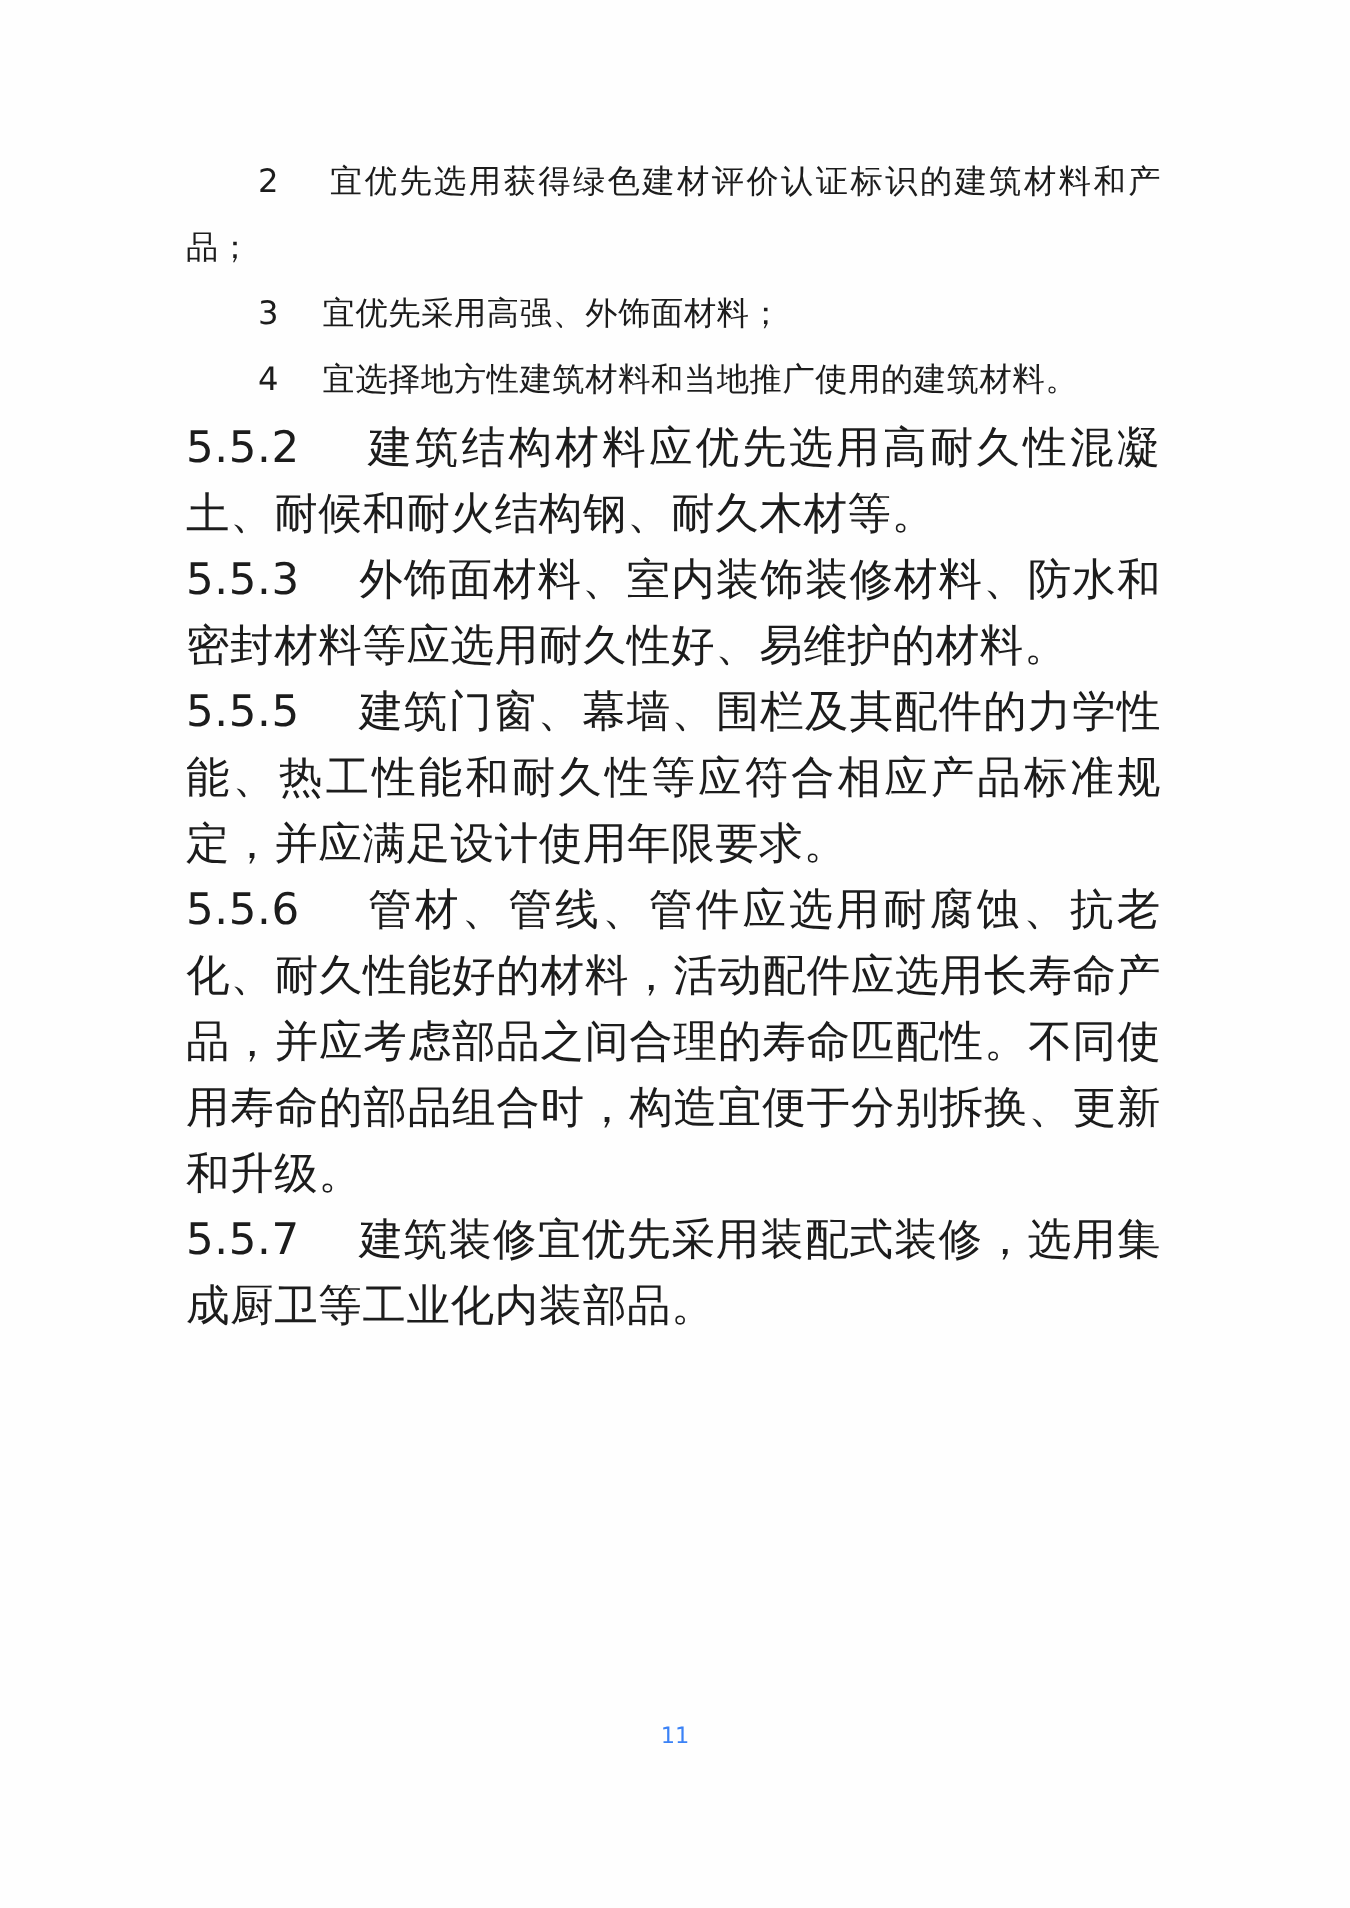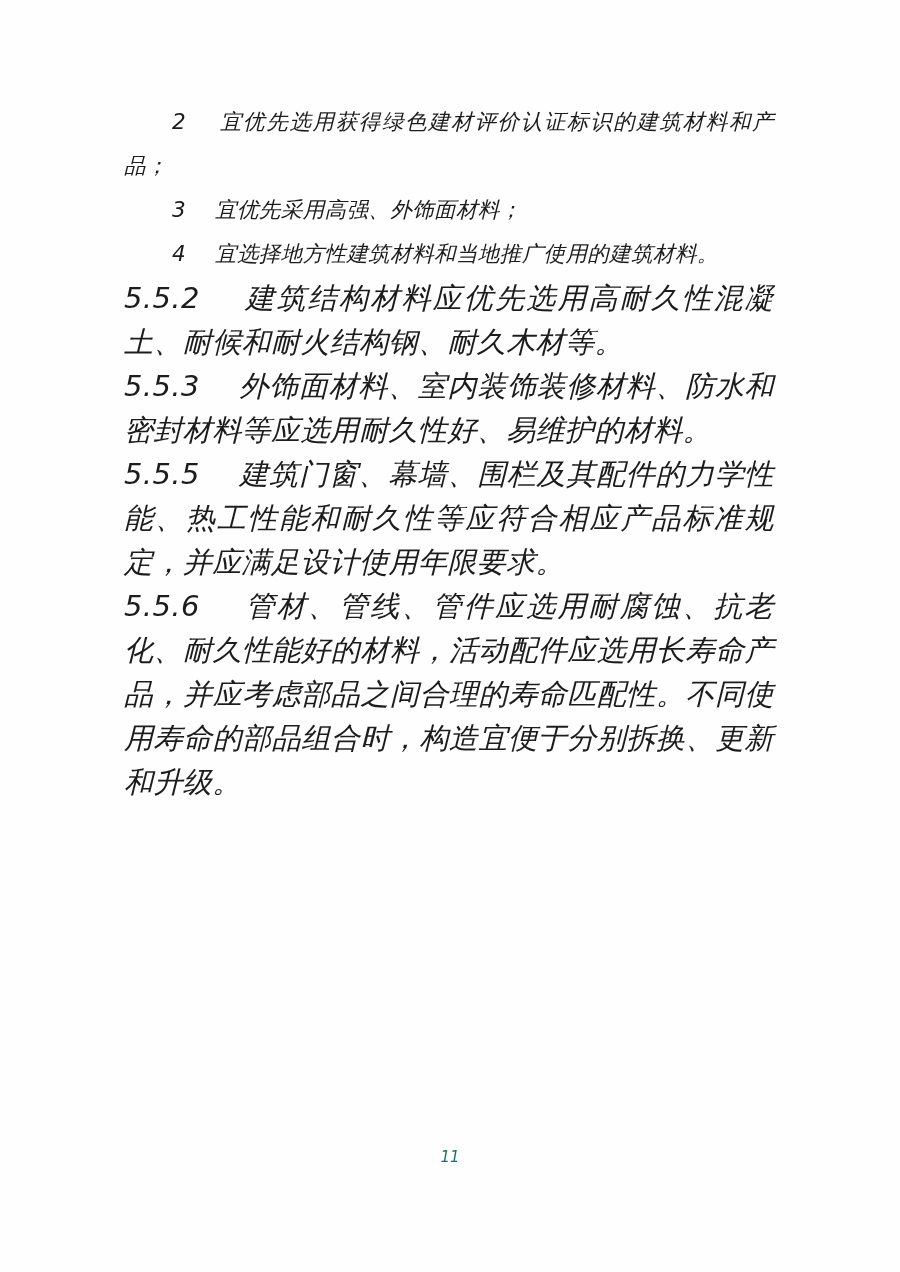--- a/index.html
+++ b/index.html
@@ -15,21 +15,20 @@
     position: relative;
     overflow: hidden;
   }
   .page {
     position: absolute;
     left: 0;
     top: 0;
     width: 900px;
     height: 1272px;
     background: #fefefe;
-    font-style: italic;
   }
   .content {
     position: absolute;
     left: 124px;
     top: 100px;
     width: 650px;
   }
   .num-item {
     display: block;
     font-size: 21.5px;
@@ -49,21 +48,21 @@
     text-justify: inter-ideograph;
     color: #1c1c1c;
   }
   .footer {
     position: absolute;
     left: 0;
     top: 1148px;
     width: 900px;
     text-align: center;
     font-size: 15px;
-    color: #0f766e;
+    color: #3b82f6;
     font-family: "DejaVu Sans", "Liberation Sans", sans-serif;
   }
 </style>
 </head>
 <body>
 
 <div class="page">
 
   <div class="content">
 
@@ -103,18 +102,23 @@
       &nbsp;&nbsp;
       <span>建筑门窗、幕墙、围栏及其配件的力学性能、热工性能和耐久性等应符合相应产品标准规定，并应满足设计使用年限要求。</span>
     </div>
 
     <div class="clause">
       <span>5.5.6</span>
       &nbsp;&nbsp;
       <span>管材、管线、管件应选用耐腐蚀、抗老化、耐久性能好的材料，活动配件应选用长寿命产品，并应考虑部品之间合理的寿命匹配性。不同使用寿命的部品组合时，构造宜便于分别拆换、更新和升级。</span>
     </div>
 
+    <div class="clause">
+      <span>5.5.7</span>
+      &nbsp;&nbsp;
+      <span>建筑装修宜优先采用装配式装修，选用集成厨卫等工业化内装部品。</span>
+    </div>
 
   </div>
 
   <div class="footer">11</div>
 
 </div>
 
 </body></html>

